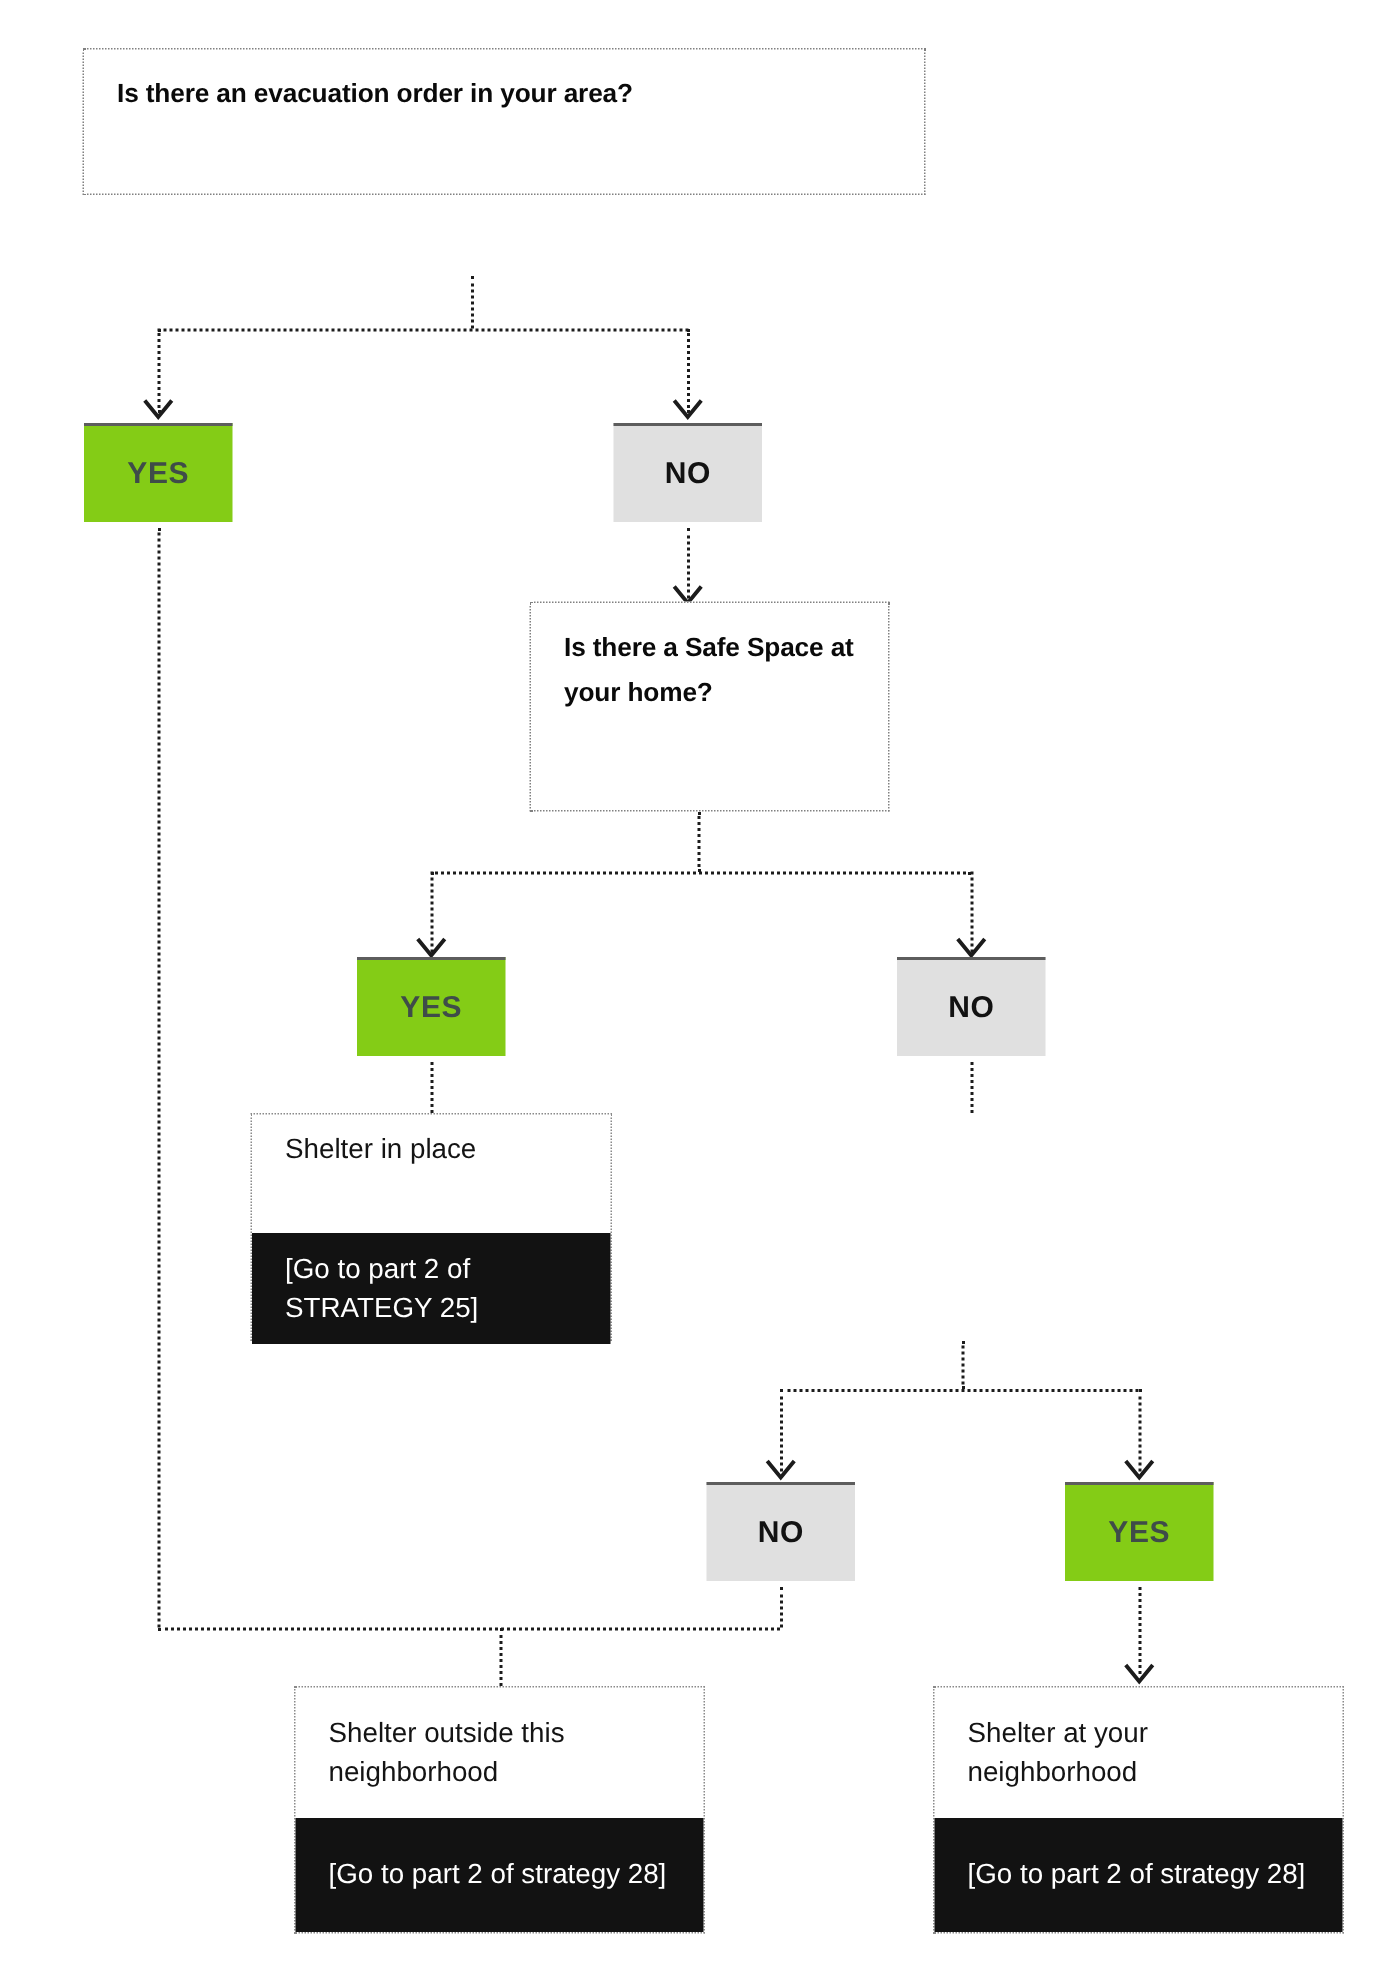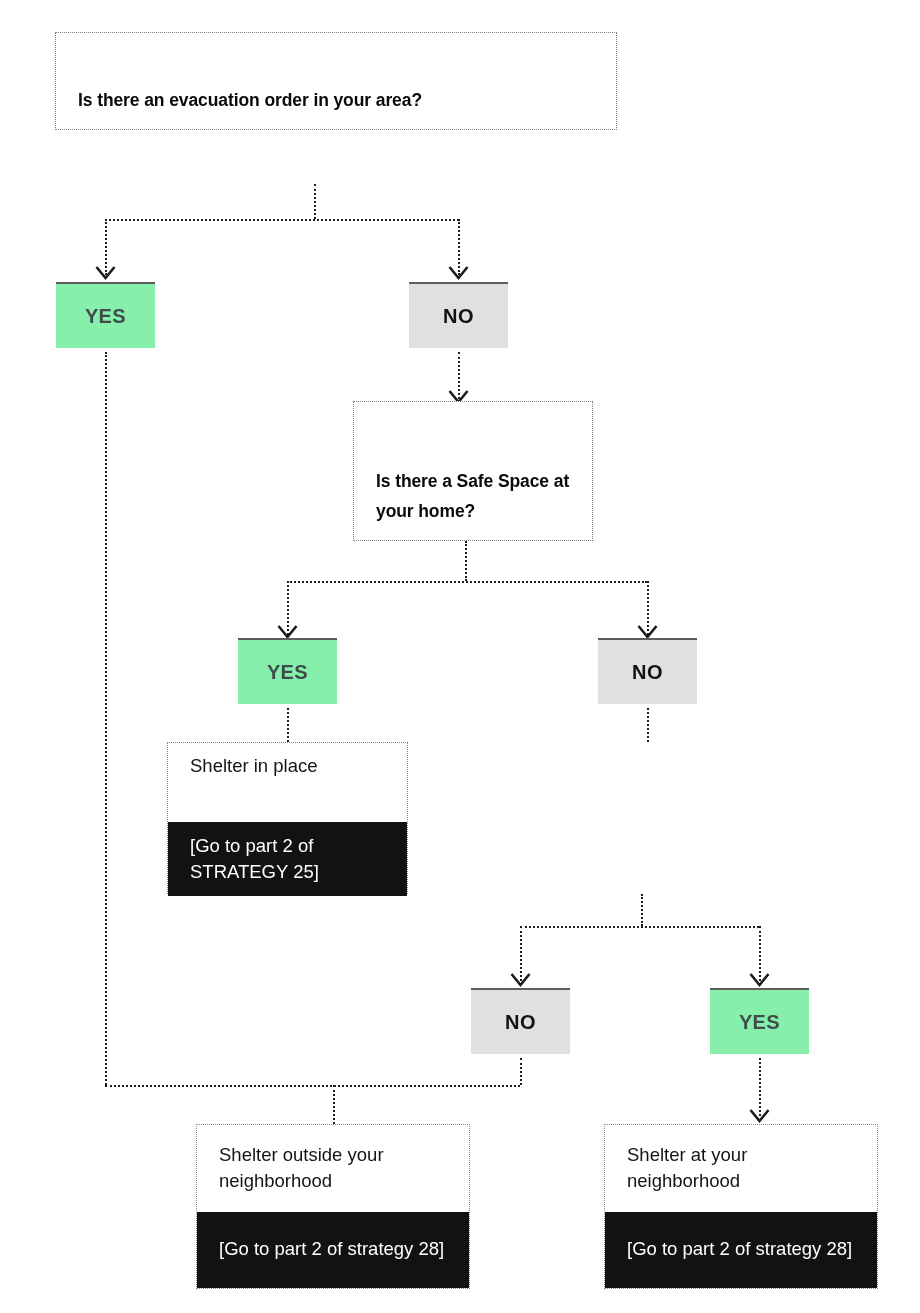--- a/index.html
+++ b/index.html
@@ -26,40 +26,40 @@
   .qbox {
     border: 1.5px dotted #808080;
     background: #ffffff;
     font-weight: bold;
     font-size: 17.5px;
     line-height: 1.72;
     color: #0a0a0a;
     letter-spacing: -0.1px;
     padding: 14px 20px 14px 22px;
     display: flex;
-    align-items: flex-end;
+    align-items: flex-start;
   }
   .qbox-stack {
     position: absolute;
     box-sizing: border-box;
   }
   .qbox-stack .qbox { position: relative; width: 100%; }
 
   
   .pill {
     border-top: 2.5px solid #5d5d5d;
     display: flex;
     align-items: center;
     justify-content: center;
     font-weight: bold;
     font-size: 20px;
     letter-spacing: 0.4px;
   }
   .pill-yes {
-    background: #86efac;
+    background: #84cc16;
     color: #3f4c49;
   }
   .pill-no {
     background: #e0e0e0;
     color: #121212;
   }
 
   
   .outcome {
     border: 1.5px dotted #8a8a8a;
@@ -213,22 +213,22 @@
   <div class="vline" style="left:333px; top:1085px; height:39px;"></div>
 
   <div class="vline" style="left:759px; top:1058px; height:58px;"></div>
   <div class="arrow" style="left:749px; top:1108px;">
     <svg width="21" height="18" viewBox="0 0 21 18">
         <path d="M1.5 2 L10.5 13 L19.5 2" fill="none" stroke="#1c1c1c" stroke-width="2.6"></path>
       </svg>
   </div>
 
   <div class="node outcome" style="left:196px; top:1124px; width:274px; height:165px;">
-    <div class="outcome-head" style="align-items:flex-start; padding-top:17px;">Shelter outside your neighborhood</div>
+    <div class="outcome-head" style="align-items:flex-start; padding-top:17px;">Shelter outside this neighborhood</div>
     <div class="outcome-foot" style="height:76px;">[Go to part 2 of strategy 28]</div>
   </div>
 
-  <div class="node outcome" style="left:604px; top:1124px; width:274px; height:165px;">
+  <div class="node outcome" style="left:622px; top:1124px; width:274px; height:165px;">
     <div class="outcome-head" style="align-items:flex-start; padding-top:17px;">Shelter at your neighborhood</div>
     <div class="outcome-foot" style="height:76px;">[Go to part 2 of strategy 28]</div>
   </div>
 
 </div>
 
 </body></html>

